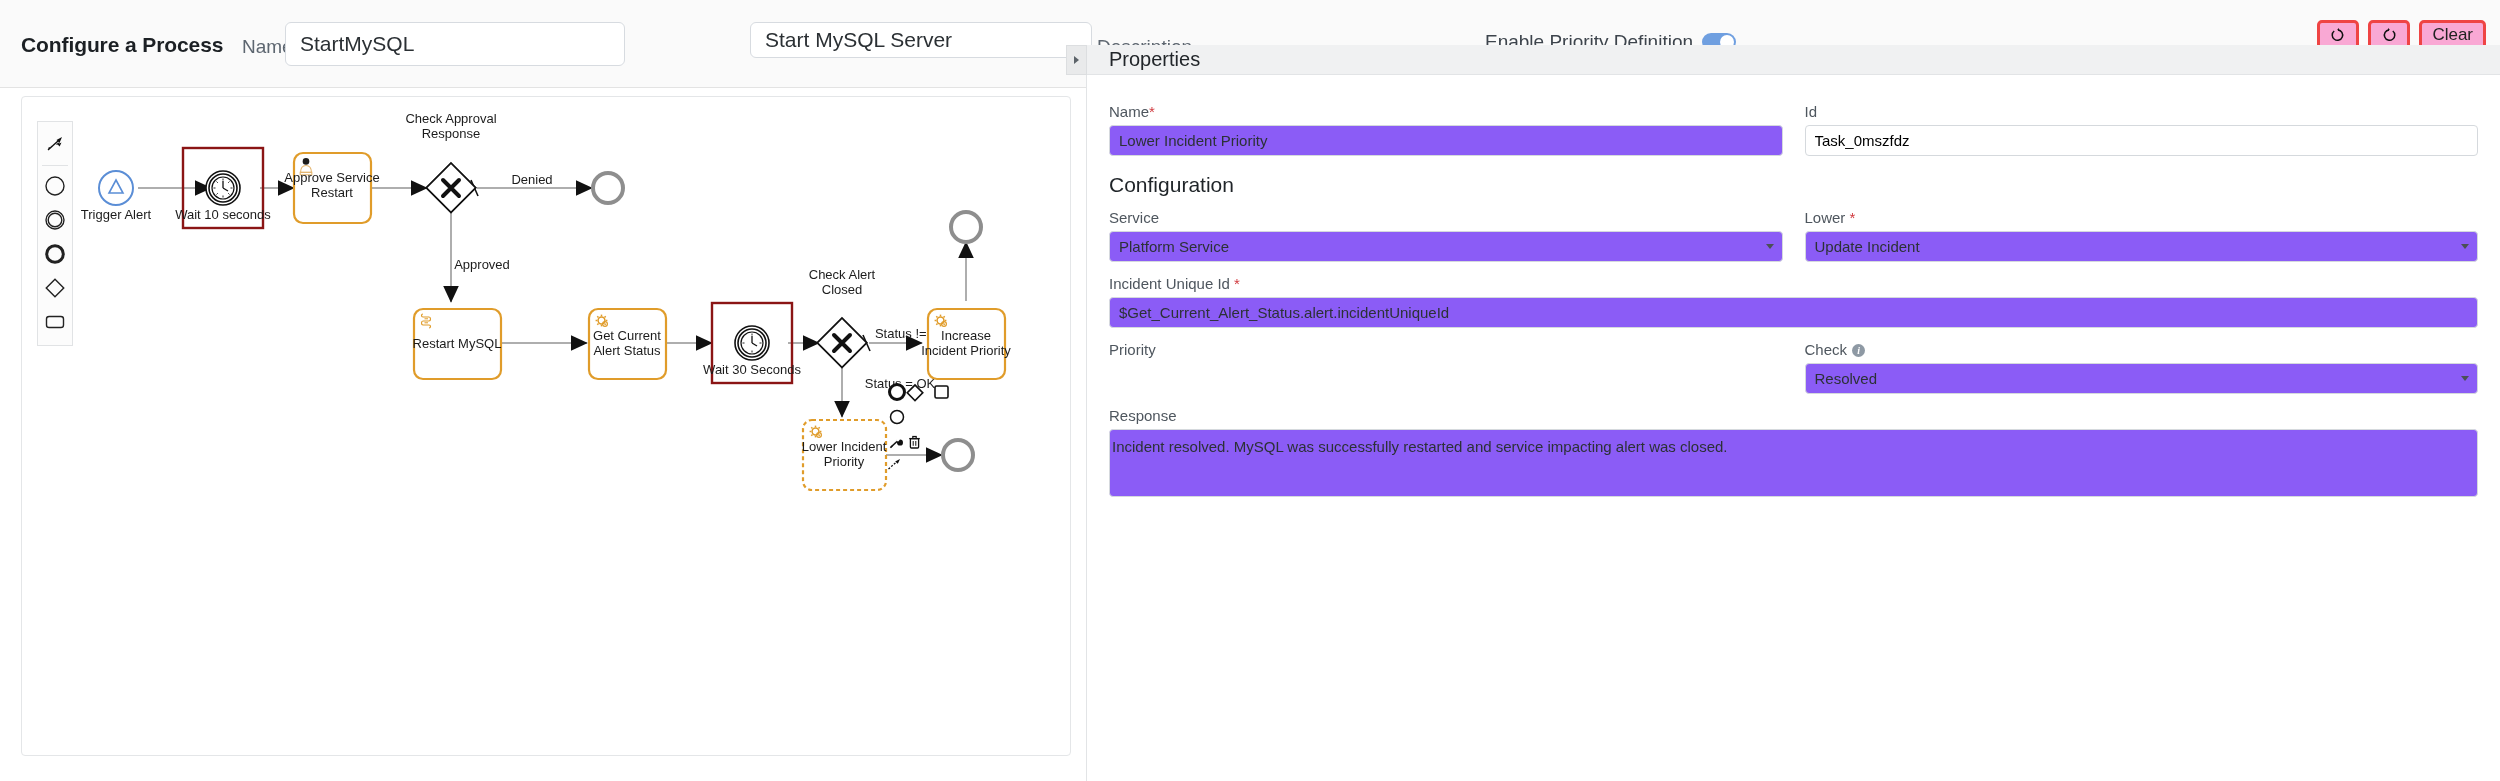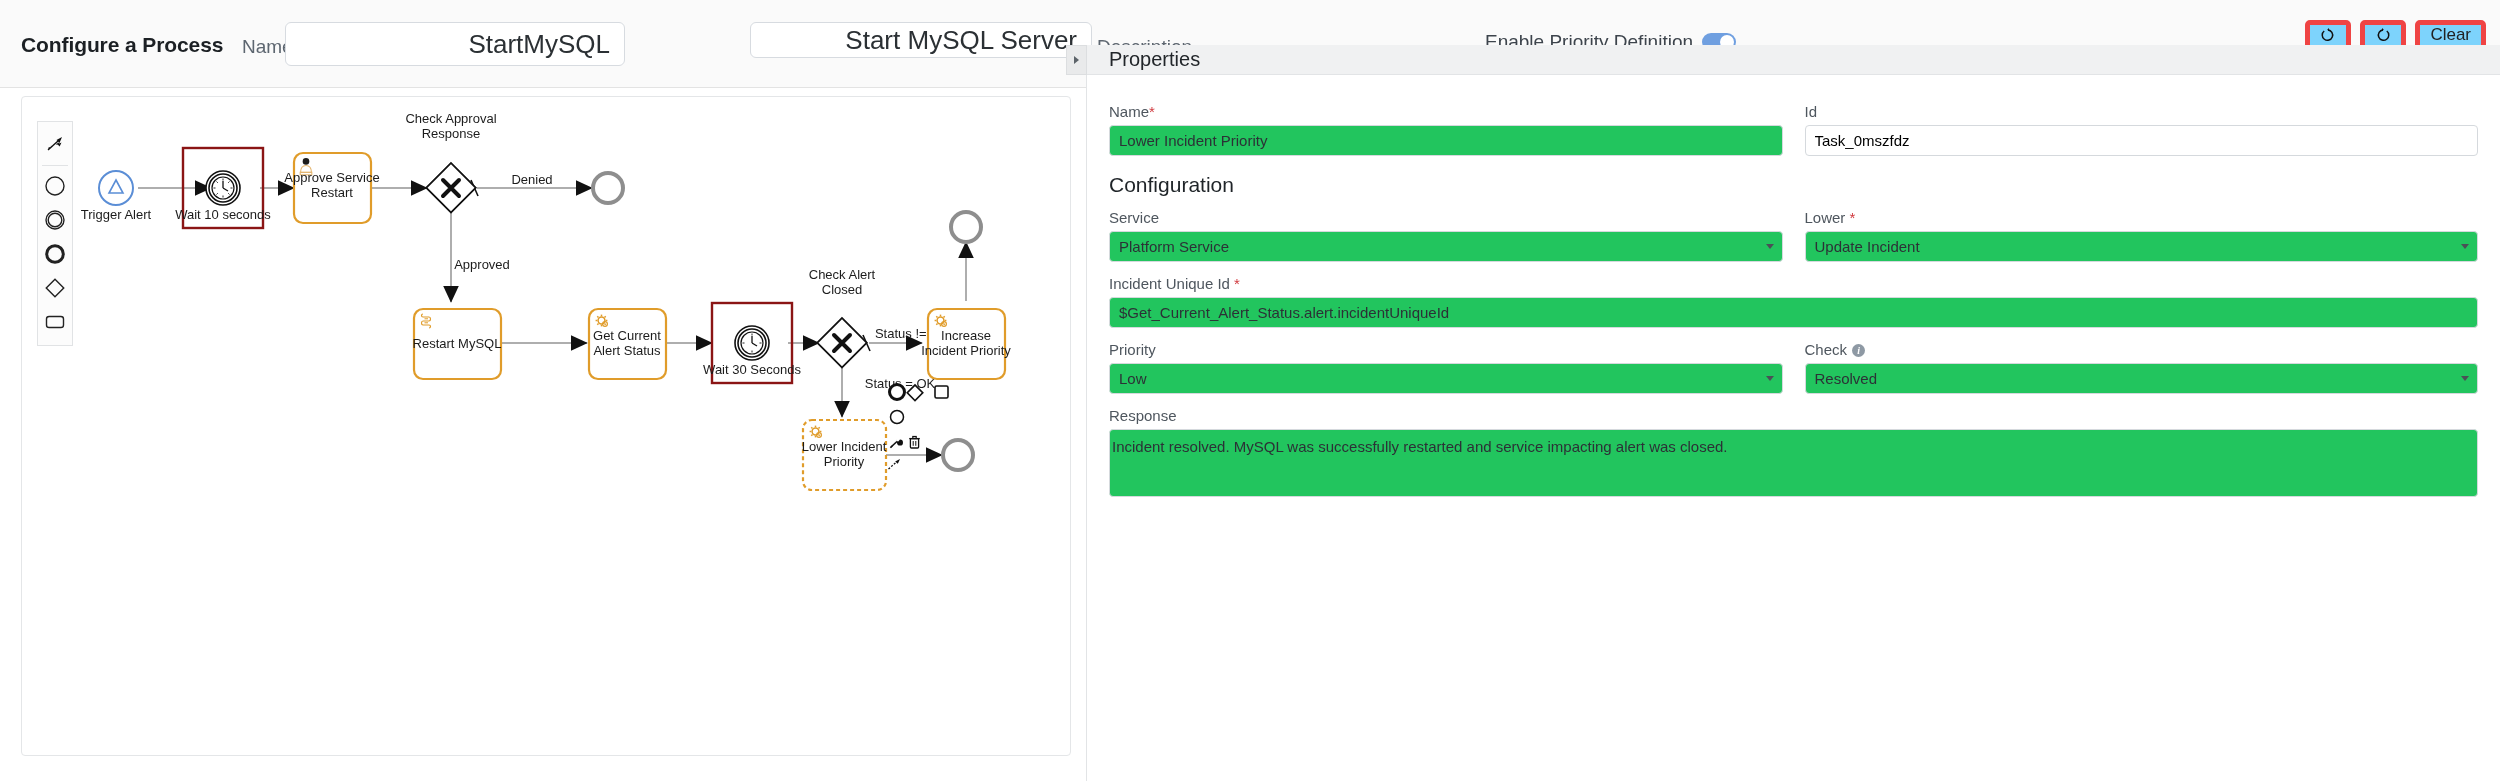--- a/index.html
+++ b/index.html
@@ -21,42 +21,42 @@
   .topbar-title {
     position:absolute; left:21px; top:33px;
     font-size:21px; font-weight:bold; color:#1c2024; letter-spacing:-0.1px;
   }
   .field-label {
     position:absolute; font-size:19px; color:#5d6670;
   }
   .req-star { color:#d0393e; font-size:17px; }
   .text-input {
     position:absolute; background:#fff; border:1px solid #d7dbe0; border-radius:6px;
-    font-family:"Liberation Sans", sans-serif; font-size:26px; color:#2b3034;
-    padding:0 14px; outline:none;text-align:right;
+    font-family:"Liberation Sans", sans-serif; font-size:21px; color:#2b3034;
+    padding:0 14px; outline:none;
   }
   #name-input  { left:285px; top:22px; width:340px; height:44px; }
   #desc-input  { left:750px; top:22px; width:342px; height:36px; }
   .label-name  { left:242px; top:36px; }
   .label-desc  { left:1097px; top:36px; }
 
   .enable-wrap { position:absolute; left:1485px; top:31px; display:flex; align-items:center; gap:9px;}
   .enable-label { font-size:19px; color:#3d444c; }
   .toggle {
     width:34px; height:18px; border-radius:9px; background:#6f9fe0; position:relative;
     cursor:pointer; flex:none;
   }
   .toggle:after {
     content:""; position:absolute; right:2px; top:2px; width:14px; height:14px;
     border-radius:50%; background:#fff;
   }
 
   .tb-btns { position:absolute; right:14px; top:20px; display:flex; gap:9px; }
   .tb-btn {
-    height:30px; min-width:38px; background:#7dd3fc; border:5px solid #ef4444; border-radius:5px;
+    height:30px; min-width:38px; background:#f9a8d4; border:3px solid #ef4444; border-radius:5px;
     display:flex; align-items:center; justify-content:center; cursor:pointer;
     font-size:17px; color:#222; padding:0 10px; font-family:"Liberation Sans", sans-serif;
   }
   .tb-btn svg { display:block; }
 
   
   .canvas {
     position:absolute; left:21px; top:96px; width:1050px; height:660px;
     background:#fff; border:1px solid #e4e6e8; border-radius:4px; overflow:hidden;
   }
@@ -89,21 +89,21 @@
     width:0;height:0;border-top:4px solid transparent;border-bottom:4px solid transparent;
     border-left:5px solid #5c6369; display:block;
   }
   .sec-title { font-size:21px; color:#1f2428; margin:0; }
   .p-body { padding:16px 22px 0 22px; }
   .f-label { font-size:15px; color:#4e565e; margin-bottom:5px; display:block; }
   .f-star { color:#d0393e; }
   .grid2 { display:flex; gap:22px; }
   .col { flex:1 1 0; min-width:0; }
   .inp {
-    width:100%; height:31px; border:1px solid #d5d9dd; border-radius:4px; background:#22c55e;
+    width:100%; height:31px; border:1px solid #d5d9dd; border-radius:4px; background:#8b5cf6;
     font-family:"Liberation Sans", sans-serif; font-size:15px; color:#2c3136; padding:0 9px; outline:none;
   }
   .inp.readonly { background:#fff; color:#000000; }
   select.inp { appearance:none; -webkit-appearance:none; padding-right:24px; cursor:pointer; }
   .sel-wrap { position:relative; }
   .sel-wrap:after {
     content:""; position:absolute; right:9px; top:13px; width:0;height:0;
     border-left:4px solid transparent;border-right:4px solid transparent;border-top:5px solid #4a5056;
     pointer-events:none;
   }
@@ -461,25 +461,20 @@
           <span>Incident Unique Id</span> <span class="f-star">*</span>
         </label>
         <input class="inp" value="$Get_Current_Alert_Status.alert.incidentUniqueId" style="">
       </div>
 
       <div class="row-gap"></div>
 
       <div class="grid2">
         <div class="col">
           <label class="f-label">Priority</label>
-          <div class="sel-wrap">
-            <select class="inp">
-              <option>Low</option>
-            </select>
-          </div>
         </div>
         <div class="col">
           <label class="f-label">
             <span>Check</span><span class="info-i">i</span>
           </label>
           <div class="sel-wrap">
             <select class="inp">
               <option>Resolved</option>
             </select>
           </div>

